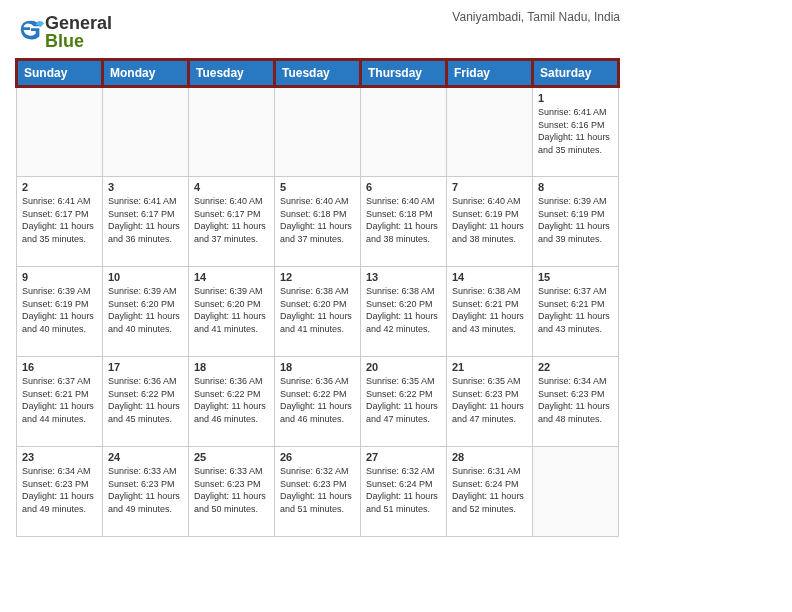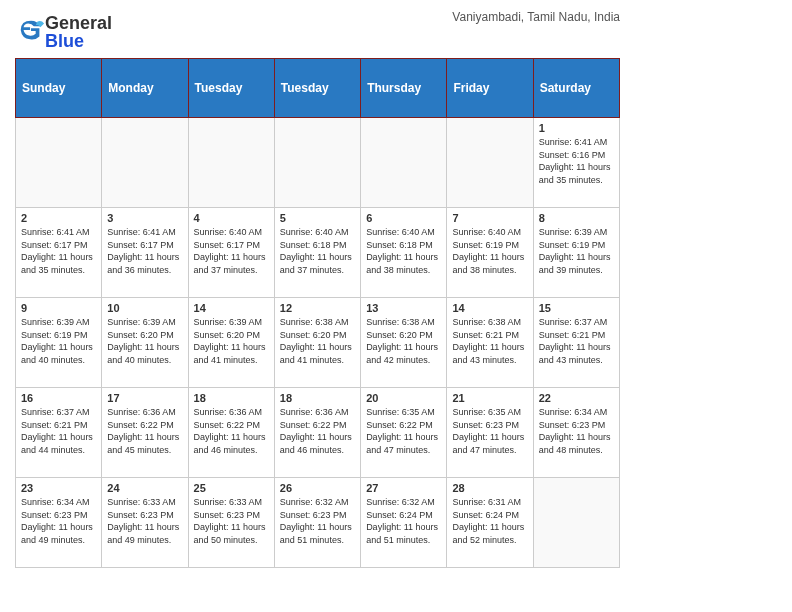--- a/index.html
+++ b/index.html
@@ -26,21 +26,21 @@
       align-items: center;
       margin-top: 4px;
     }
     .logo-text {
       font-size: 18px;
       font-weight: bold;
       color: #333;
       line-height: 1;
     }
     .logo-text .general { display: block; }
-    .logo-text .blue { display: block; color: #1d4ed8; }
+    .logo-text .blue { display: block; color: #4d7c0f; }
     .logo-icon {
       width: 28px;
       height: 28px;
       margin-left: 2px;
     }
     .title-block {
       text-align: right;
     }
     .month-title {
       font-size: 32px;
@@ -55,22 +55,22 @@
     .calendar {
       width: 100%;
       border-collapse: collapse;
       border: 1px solid #ccc;
     }
     .calendar th {
       background: #2979c2;
       color: #fff;
       font-size: 12px;
       font-weight: bold;
-      padding: 22px 6px;
-      border: 1px solid #7f1d1d;
+      padding: 5px 6px;
+      border: 3px solid #7f1d1d;
       text-align: left;
     }
     .calendar td {
       width: calc(100% / 7);
       vertical-align: top;
       border: 1px solid #ccc;
       padding: 4px 5px;
       font-size: 9.5px;
       color: #333;
       min-height: 80px;

